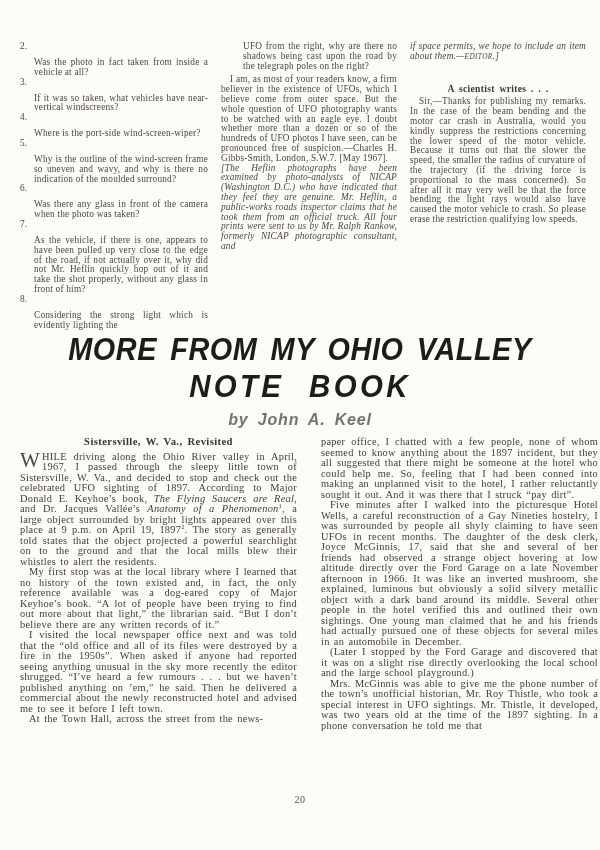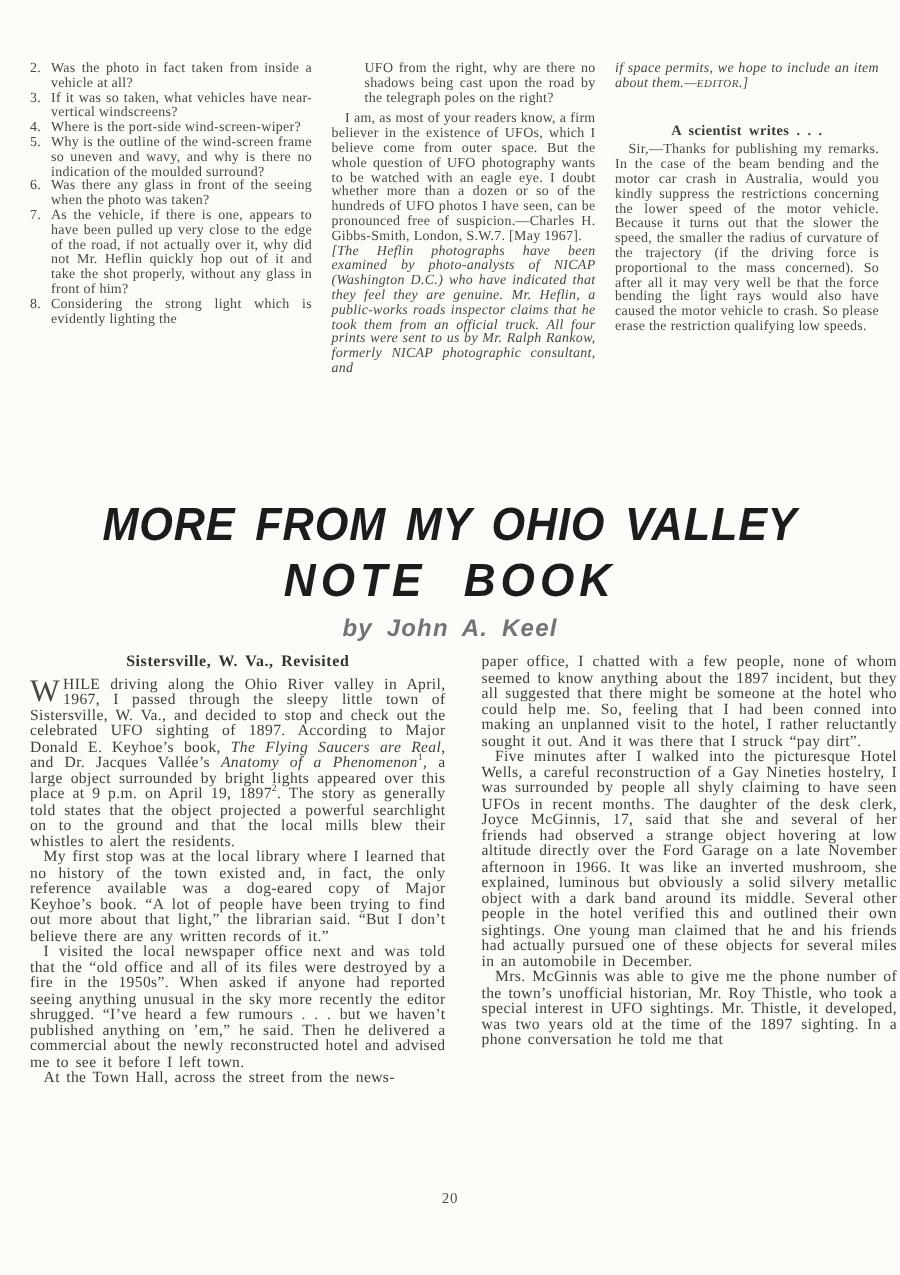--- a/index.html
+++ b/index.html
@@ -20,21 +20,21 @@
     position:absolute;top:42px;left:20px;width:566px;
     display:flex;gap:13px;
     font-size:9.3px;line-height:9.8px;letter-spacing:0.2px;
     text-align:justify;color:#4a4743;
   }
   .col-q{width:188px;flex:none;}
   .col-m{width:176px;flex:none;}
   .col-s{width:176px;flex:none;}
   .q-item{display:flex;}
   .q-num{width:14px;flex:none;}
-  .q-text{flex:1;text-align:justify;}
+  .q-text{flex:1;text-align:justify;margin-top:16px;}
   .cont-indent{padding-left:22px;}
   .gap-top{margin-top:4px;}
   .ind{text-indent:9px;}
   .col-heading{
     margin:21px 0 4px;text-align:center;font-weight:bold;
     font-size:9.6px;color:#3d3a35;letter-spacing:0.3px;word-spacing:2px;
   }
 
   
   .title-block{
@@ -97,21 +97,21 @@
       <div class="q-item">
         <span class="q-num">4.</span>
         <span class="q-text">Where is the port-side wind-screen-wiper?</span>
       </div>
       <div class="q-item">
         <span class="q-num">5.</span>
         <span class="q-text">Why is the outline of the wind-screen frame so uneven and wavy, and why is there no indication of the moulded surround?</span>
       </div>
       <div class="q-item">
         <span class="q-num">6.</span>
-        <span class="q-text">Was there any glass in front of the seeing when the photo was taken?</span>
+        <span class="q-text">Was there any glass in front of the camera when the photo was taken?</span>
       </div>
       <div class="q-item">
         <span class="q-num">7.</span>
         <span class="q-text">As the vehicle, if there is one, appears to have been pulled up very close to the edge of the road, if not actually over it, why did not Mr. Heflin quickly hop out of it and take the shot properly, without any glass in front of him?</span>
       </div>
       <div class="q-item">
         <span class="q-num">8.</span>
         <span class="q-text">Considering the strong light which is evidently lighting the</span>
       </div>
     </div>
@@ -142,20 +142,21 @@
       <div class="section-heading">Sistersville, W. Va., Revisited</div>
       <p><span class="dc">W</span><span>HILE driving along the Ohio River valley in April, 1967, I passed through the sleepy little town of Sistersville, W. Va., and decided to stop and check out the celebrated UFO sighting of 1897. According to Major Donald E. Keyhoe’s book, </span><span class="i">The Flying Saucers are Real</span><span>, and Dr. Jacques Vallée’s </span><span class="i">Anatomy of a Phenomenon</span><span class="sup">1</span><span>, a large object surrounded by bright lights appeared over this place at 9 p.m. on April 19, 1897</span><span class="sup">2</span><span>. The story as generally told states that the object projected a powerful searchlight on to the ground and that the local mills blew their whistles to alert the residents.</span></p>
       <p class="ind">My first stop was at the local library where I learned that no history of the town existed and, in fact, the only reference available was a dog-eared copy of Major Keyhoe’s book. “A lot of people have been trying to find out more about that light,” the librarian said. “But I don’t believe there are any written records of it.”</p>
       <p class="ind">I visited the local newspaper office next and was told that the “old office and all of its files were destroyed by a fire in the 1950s”. When asked if anyone had reported seeing anything unusual in the sky more recently the editor shrugged. “I’ve heard a few rumours . . . but we haven’t published anything on ’em,” he said. Then he delivered a commercial about the newly reconstructed hotel and advised me to see it before I left town.</p>
       <p class="ind">At the Town Hall, across the street from the news-</p>
     </div>
 
     <div class="bcol">
       <p>paper office, I chatted with a few people, none of whom seemed to know anything about the 1897 incident, but they all suggested that there might be someone at the hotel who could help me. So, feeling that I had been conned into making an unplanned visit to the hotel, I rather reluctantly sought it out. And it was there that I struck “pay dirt”.</p>
       <p class="ind">Five minutes after I walked into the picturesque Hotel Wells, a careful reconstruction of a Gay Nineties hostelry, I was surrounded by people all shyly claiming to have seen UFOs in recent months. The daughter of the desk clerk, Joyce McGinnis, 17, said that she and several of her friends had observed a strange object hovering at low altitude directly over the Ford Garage on a late November afternoon in 1966. It was like an inverted mushroom, she explained, luminous but obviously a solid silvery metallic object with a dark band around its middle. Several other people in the hotel verified this and outlined their own sightings. One young man claimed that he and his friends had actually pursued one of these objects for several miles in an automobile in December.</p>
+      <p class="ind">(Later I stopped by the Ford Garage and discovered that it was on a slight rise directly overlooking the local school and the large school playground.)</p>
       <p class="ind">Mrs. McGinnis was able to give me the phone number of the town’s unofficial historian, Mr. Roy Thistle, who took a special interest in UFO sightings. Mr. Thistle, it developed, was two years old at the time of the 1897 sighting. In a phone conversation he told me that</p>
     </div>
 
   </div>
 
   <div class="page-number">20</div>
 
 </div>
 
 </body></html>

